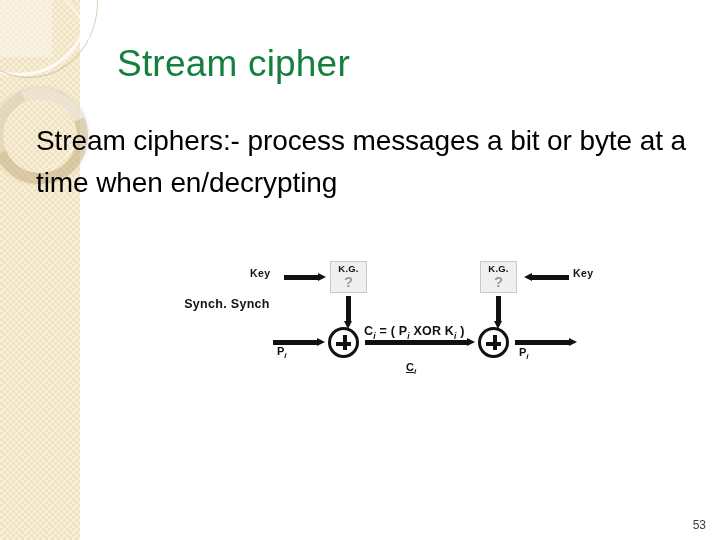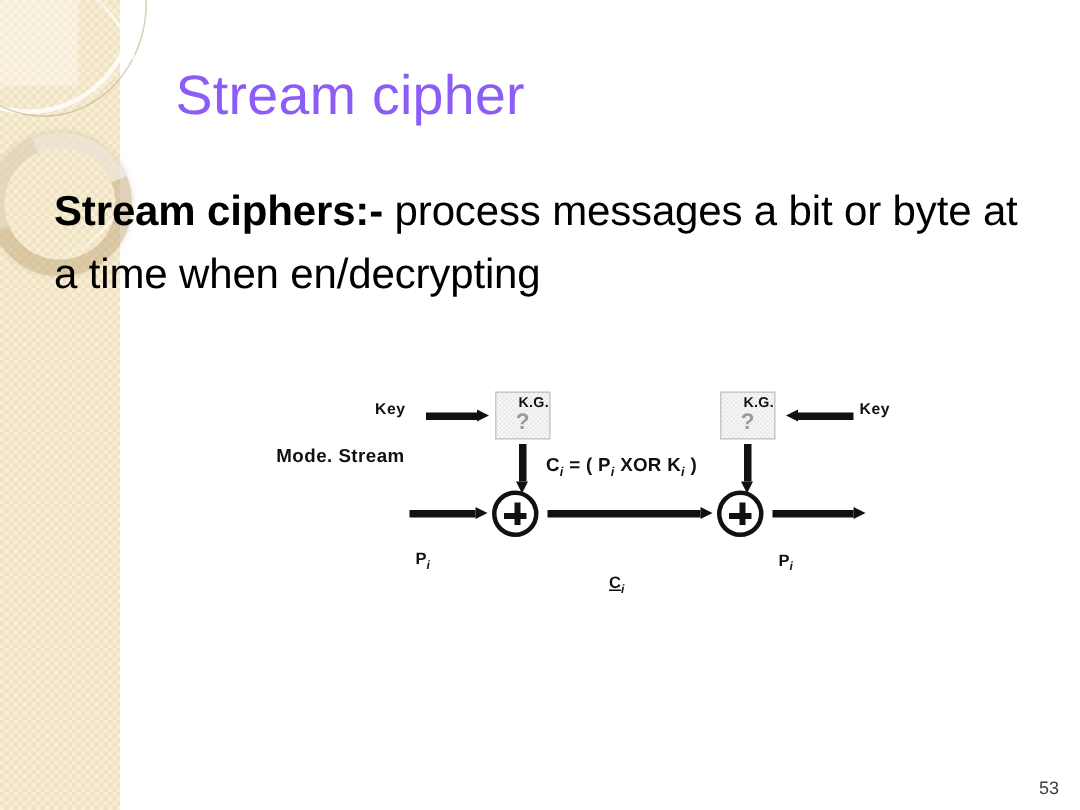--- a/index.html
+++ b/index.html
@@ -56,59 +56,59 @@
   .swoosh{
     position:absolute;left:-26px;top:-18px;width:120px;height:190px;
     border-right:3px solid rgba(255,255,255,.62);
     border-radius:0 60% 55% 0/0 50% 50% 0;
   }
 
   
   .title{
     position:absolute;left:117px;top:45px;
     font-size:37px;line-height:1.05;
-    color:#8b5cf6;
+    color:#15803d;
     letter-spacing:.2px;
     white-space:nowrap;
     text-align:center;
   }
 
   
   .body-text{
     position:absolute;left:36px;top:120px;width:650px;
     font-size:28px;line-height:42px;
     color:#000;
     letter-spacing:-.1px;
   }
-  .body-text b{font-weight:bold;text-align:center;}
+  .body-text b{font-weight:normal;text-align:center;}
 
   
   .diagram{position:absolute;left:160px;top:245px;width:440px;height:130px;}
 
   .lbl{position:absolute;color:#111;font-weight:bold;white-space:nowrap;text-align:right;}
   .lbl-key{font-size:10.5px;letter-spacing:.4px;}
   .lbl-mode{font-size:12.5px;letter-spacing:.3px;text-align:center;line-height:14px;}
-  .lbl-formula{font-size:12.5px;letter-spacing:.2px;}
-  .lbl-sub{font-size:11px;margin-top:22px;}
+  .lbl-formula{font-size:12.5px;letter-spacing:.2px;margin-top:21px;}
+  .lbl-sub{font-size:11px;}
   .lbl-sub sub{font-size:8px;font-style:italic;}
   .lbl-formula sub{font-size:8.5px;font-style:italic;}
 
   
   .kg{
     position:absolute;width:37px;height:32px;
     background-color:#e9e9e9;
     background-image:
       linear-gradient(45deg, rgba(255,255,255,.75) 25%, transparent 25%, transparent 75%, rgba(255,255,255,.75) 75%),
       linear-gradient(45deg, rgba(255,255,255,.75) 25%, transparent 25%, transparent 75%, rgba(255,255,255,.75) 75%);
     background-size:3px 3px;background-position:0 0,1.5px 1.5px;
     border:1px solid #c9c9c9;
     box-sizing:border-box;
   }
   .kg .kg-t{
-    position:absolute;left:0;right:0;top:1px;text-align:right;
+    position:absolute;left:0;right:0;top:1px;text-align:center;
     font-size:9.5px;font-weight:bold;color:#111;letter-spacing:.2px;
   }
   .kg .kg-q{
     position:absolute;left:0;right:0;top:12px;text-align:center;
     font-size:15px;font-weight:bold;color:#9a9a9a;line-height:16px;
   }
 
   
   .arrow-r, .arrow-l{position:absolute;height:7px;}
   .arrow-r .shaft,.arrow-l .shaft{
@@ -163,21 +163,21 @@
 
   <div class="title">Stream cipher</div>
 
   <div class="body-text">
     <b>Stream ciphers:</b><b>-</b><span> process messages a bit or byte at a time when en/decrypting</span>
   </div>
 
   <div class="diagram">
 
     <div class="lbl lbl-mode" style="left:6px;top:52px;width:122px;">
-      <div>Mode. Stream</div>
+      <div>Synch. Synch</div>
     </div>
 
     <div class="lbl lbl-key" style="left:90px;top:22px;">Key</div>
     <div class="arrow-r" style="left:124px;top:29px;width:42px;">
       <div class="shaft" style="left:0;width:34px;"></div>
         <div class="head"></div>
     </div>
 
     <div class="kg" style="left:170px;top:16px;">
       <div class="kg-t">K.G.</div>

